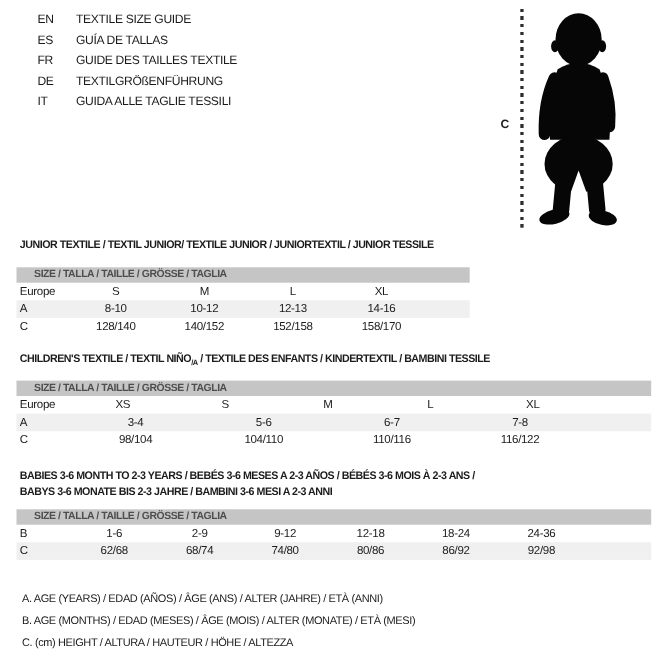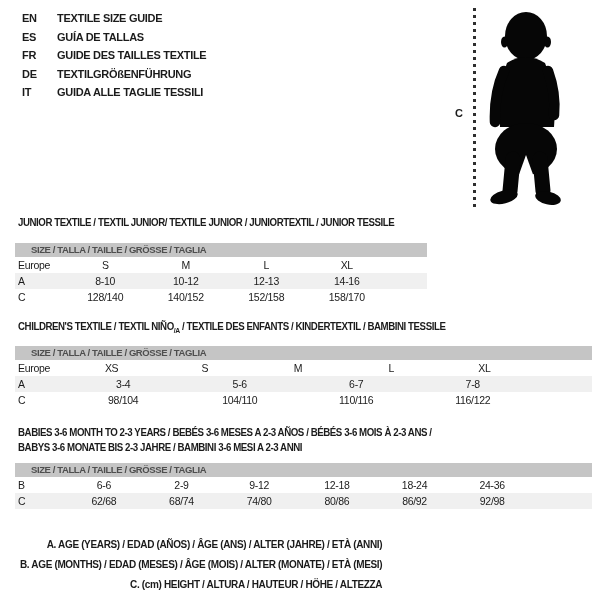--- a/index.html
+++ b/index.html
@@ -9,21 +9,21 @@
     --text:#1b1b1b;
     --silhouette:#060606;
   }
   *{box-sizing:border-box;}
   html,body{margin:0;padding:0;background:#ffffff;}
   body{font-family:"Liberation Sans", sans-serif;color:var(--text);}
   .page{position:relative;width:600px;height:600px;background:#ffffff;overflow:hidden;}
 
   
   .lang-list{position:absolute;left:22px;top:9px;}
-  .lang-row{display:flex;height:18.5px;line-height:18.5px;font-size:11px;font-weight:bold;letter-spacing:-0.3px;white-space:nowrap;}
+  .lang-row{display:flex;height:18.5px;line-height:18.5px;font-size:11px;font-weight:normal;letter-spacing:-0.3px;white-space:nowrap;margin-left:12px;}
   .lang-code{width:35px;flex:none;}
 
   
   .height-line{position:absolute;left:473px;top:8px;width:2.5px;height:199px;
     background:repeating-linear-gradient(to bottom,#2e2e2e 0 3px,transparent 3px 7px);}
   .height-label{position:absolute;left:455px;top:107px;font-size:11px;font-weight:bold;}
   .baby{position:absolute;left:485px;top:9px;}
 
   
   .heading{position:absolute;left:18px;font-weight:bold;font-size:10px;letter-spacing:-0.45px;
@@ -43,21 +43,21 @@
     font-size:9.5px;font-weight:bold;letter-spacing:-0.4px;padding-left:16px;white-space:nowrap;overflow:hidden;}
   .row{display:flex;height:16px;line-height:16px;font-size:10.5px;letter-spacing:-0.3px;}
   .row.striped{background:var(--stripe);}
   .t0 .row{padding-right:40px;}
   .t1 .row,.t2 .row{padding-right:61px;}
   .row-label{width:50px;flex:none;padding-left:3px;}
   .cell{flex:1;text-align:center;}
 
   
   .footer{position:absolute;left:20px;top:535px;}
-  .footer-line{height:20px;line-height:20px;font-size:10px;font-weight:bold;letter-spacing:-0.35px;white-space:nowrap;text-align:right;}
+  .footer-line{height:20px;line-height:20px;font-size:10px;font-weight:normal;letter-spacing:-0.35px;white-space:nowrap;}
 </style>
 </head>
 <body>
 
 <div class="page">
 
   <div class="lang-list">
       <div class="lang-row">
         <span class="lang-code">EN</span>
         <span class="lang-title">TEXTILE SIZE GUIDE</span>
@@ -163,21 +163,21 @@
           <span class="cell">110/116</span>
           <span class="cell">116/122</span>
         </div>
       </div>
   </div>
   <div class="size-table t2">
     <div class="bar">SIZE / TALLA / TAILLE / GRÖSSE / TAGLIA</div>
     <div class="rows">
         <div class="row">
           <span class="row-label">B</span>
-          <span class="cell">6-6</span>
+          <span class="cell">1-6</span>
           <span class="cell">2-9</span>
           <span class="cell">9-12</span>
           <span class="cell">12-18</span>
           <span class="cell">18-24</span>
           <span class="cell">24-36</span>
         </div>
         <div class="row striped">
           <span class="row-label">C</span>
           <span class="cell">62/68</span>
           <span class="cell">68/74</span>

